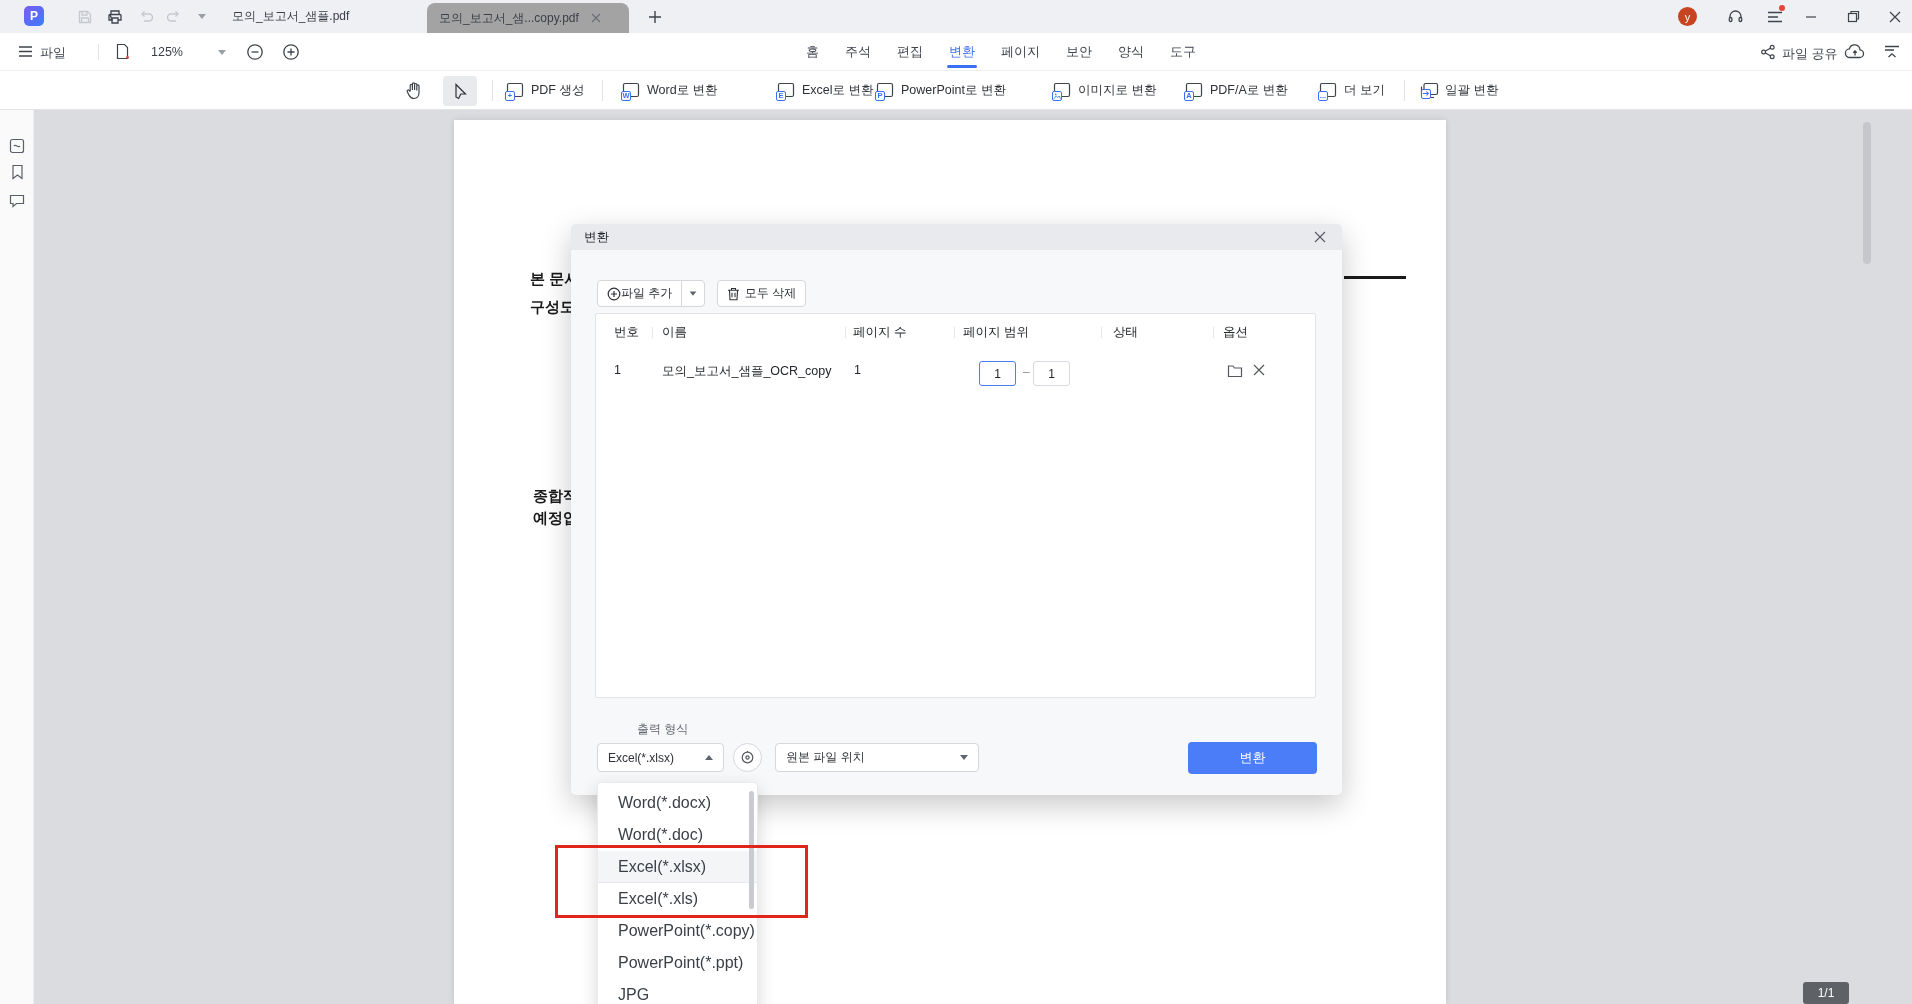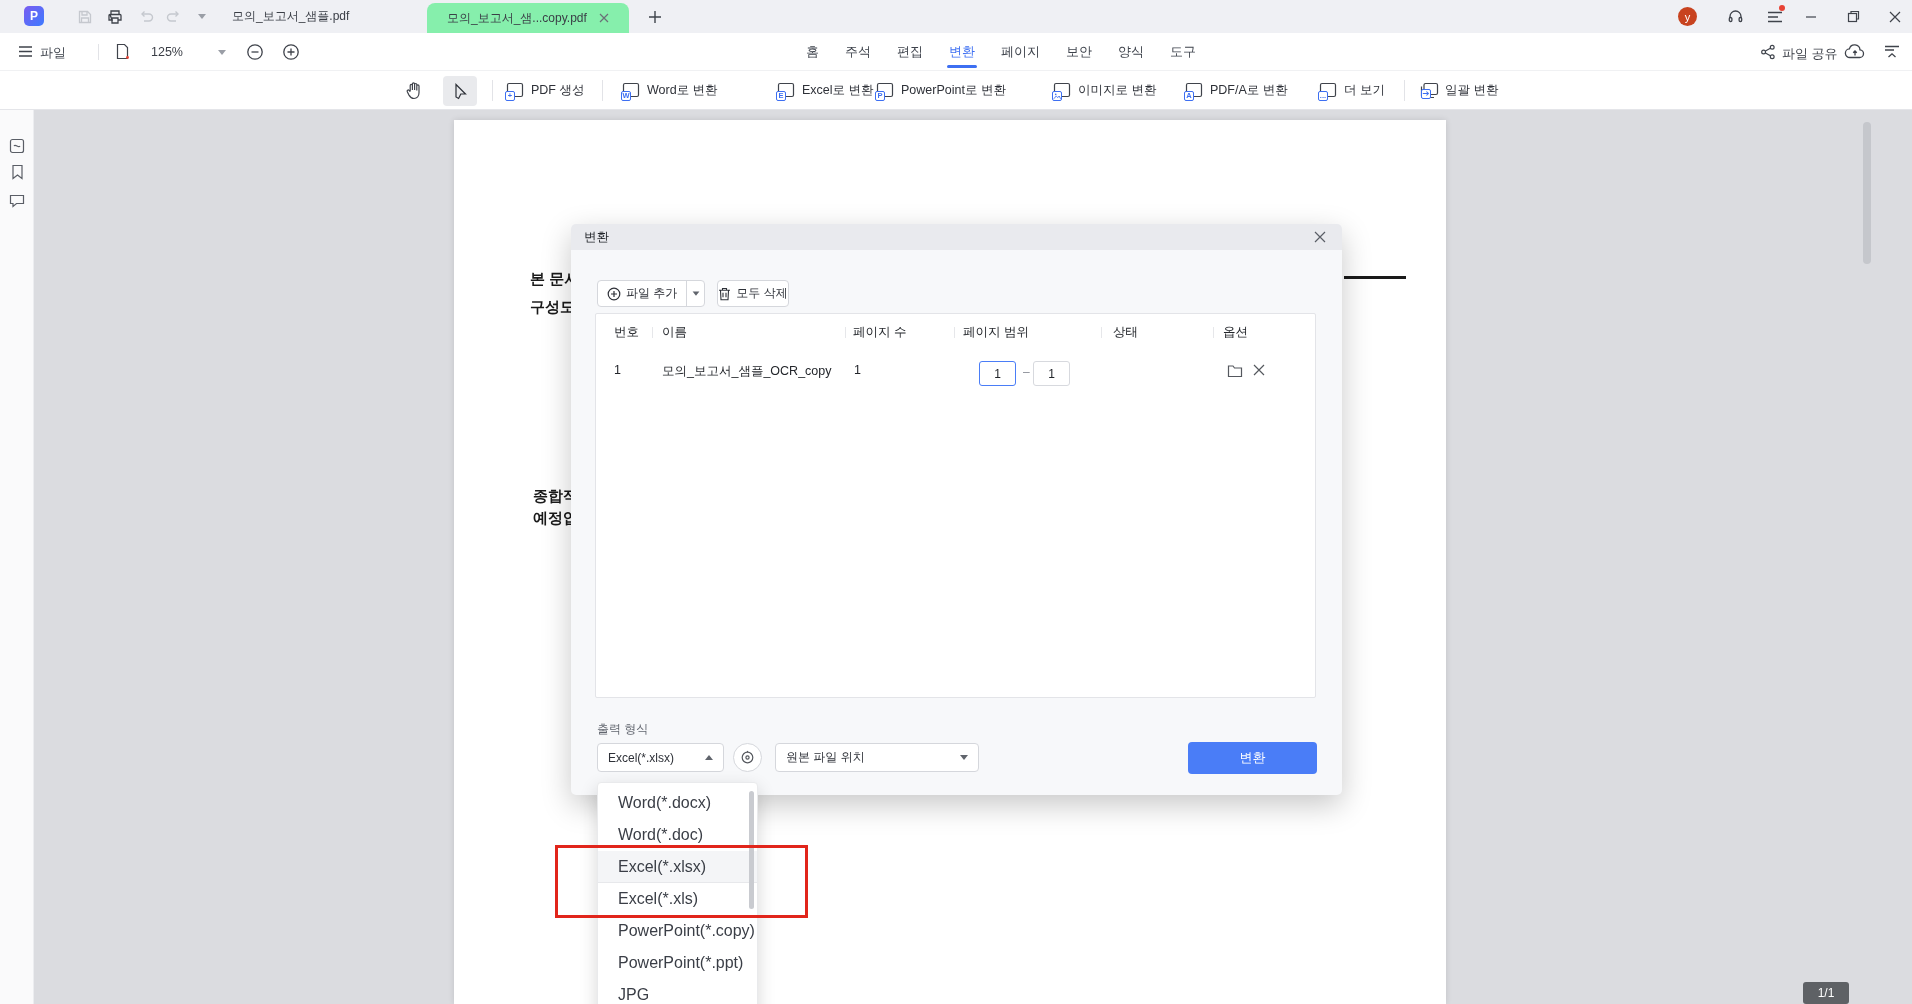--- a/index.html
+++ b/index.html
@@ -8,21 +8,21 @@
   .abs { position:absolute; }
   #screen { position:relative; width:1912px; height:1004px; background:#DBDCE0; overflow:hidden; }
 
   
   #titlebar { left:0; top:0; width:1912px; height:33px; background:#EFF0F4; }
   .logo { left:24px; top:6px; width:20px; height:20px; border-radius:5px;
           background:linear-gradient(135deg,#7A5CF0,#3D7BFF); color:#fff; font-weight:bold;
           font-size:12px; display:flex; align-items:center; justify-content:center; }
   .tb-ic { top:8px; width:17px; height:17px; display:flex; align-items:center; justify-content:center; }
   .tab { top:0; height:33px; display:flex; align-items:center; font-size:12px; color:#3A3E46; }
-  .tab.active { top:3px; height:30px; background:#86efac; border-radius:8px 8px 0 0; padding:0 20px; }
+  .tab.active { top:3px; height:30px; background:#a3a3a3; border-radius:8px 8px 0 0; padding:0 12px; }
   .winbtn { top:0; width:34px; height:33px; display:flex; align-items:center; justify-content:center; }
   .avatar { left:1678px; top:7px; width:19px; height:19px; border-radius:50%; color:#fff;
             font-size:11px; display:flex; align-items:center; justify-content:center; }
   .reddot { position:absolute; right:-2px; top:-3px; width:6px; height:6px; border-radius:50%; background:#E84335; }
 
   
   #menubar { left:0; top:33px; width:1912px; height:38px; background:#fff; border-bottom:1px solid #F0F1F3; }
   .menu-row { left:806px; top:0; height:38px; display:flex; align-items:center; gap:26px; }
   .menu-item { position:relative; font-size:13px; color:#3E434C; height:38px; display:flex; align-items:center; }
   .menu-item.active { color:#3D6FF2; }
@@ -55,21 +55,21 @@
                   display:flex; align-items:center; padding:0 13px; font-size:12.5px; color:#23262B; }
   .btn { background:#fff; border:1px solid #D5D7DC; border-radius:4px; display:flex; align-items:center;
          font-size:12px; color:#2E3138; }
   .dlg-table { left:24px; top:89px; width:721px; height:385px; background:#fff; border:1px solid #E3E4E8; border-radius:2px; }
   .th { top:10px; font-size:12.5px; color:#23262B; font-weight:500; }
   .tick { top:13px; width:1px; height:11px; background:#E6E7EA; }
   .td { top:49px; font-size:12.5px; color:#23262B; }
   .range-in { width:37px; height:25px; border:1px solid #D7D9DE; border-radius:3px; text-align:center;
               font-size:12px; color:#23262B; background:#fff; font-family:inherit; }
   .range-in.focused { border:1px solid #4A7DF7; }
-  .field-label { font-size:12px; color:#62666F; }
+  .field-label { font-size:12px; color:#62666F;margin-left:40px; }
   .select { background:#fff; border:1px solid #D5D7DC; border-radius:4px; height:29px; display:flex;
             align-items:center; font-size:12px; color:#2E3138; padding:0 10px; justify-content:space-between; }
   .tri-down { width:0; height:0; border-left:4px solid transparent; border-right:4px solid transparent; border-top:5px solid #60646C; }
   .tri-up { width:0; height:0; border-left:4px solid transparent; border-right:4px solid transparent; border-bottom:5px solid #60646C; }
   .convert-btn { left:617px; top:518px; width:129px; height:32px; background:#4A7DF7; border-radius:4px;
                  color:#fff; font-size:13px; display:flex; align-items:center; justify-content:center; }
 
   
   #format-list { left:597px; top:782px; width:161px; height:240px; background:#fff; border:1px solid #E9EAEC;
                  border-radius:4px; box-shadow:0 6px 18px rgba(0,0,0,.16); z-index:20; }
@@ -372,33 +372,33 @@
     <div class="dlg-titlebar abs">
       <span>변환</span>
     </div>
     <div class="abs" style="left:743px;top:7px">
       <svg width="12" height="12" viewBox="0 0 12 12" stroke="#5A5E66" stroke-width="1.2">
           <path d="M1 1l10 10M11 1 1 11"></path>
         </svg>
     </div>
 
     <div class="btn abs" style="left:26px;top:56px;width:108px;height:27px">
-      <div style="display:flex;align-items:center;gap:5px;padding:0 9px;height:100%">
+      <div style="display:flex;align-items:center;padding:0 9px;height:100%">
         <svg width="14" height="14" viewBox="0 0 14 14" fill="none" stroke="#2E3138" stroke-width="1.2">
             <circle cx="7" cy="7" r="5.8"></circle>
             <path d="M7 4v6M4 7h6"></path>
           </svg>
         <span>파일 추가</span>
       </div>
       <div style="width:1px;height:100%;background:#D5D7DC"></div>
       <div style="flex:1;display:flex;align-items:center;justify-content:center;height:100%">
         <div class="tri-down" style="transform:scale(.85)"></div>
       </div>
     </div>
-    <div class="btn abs" style="left:146px;top:56px;width:72px;height:27px;justify-content:center;gap:5px">
+    <div class="btn abs" style="left:146px;top:56px;width:89px;height:27px;justify-content:center;gap:5px">
       <svg width="13" height="14" viewBox="0 0 13 14" fill="none" stroke="#2E3138" stroke-width="1.1">
           <path d="M1 3.2h11M4.5 3V1.5h4V3M2.5 3.5 3 12.8h7l.5-9.3M5 5.8v4.5M8 5.8v4.5"></path>
         </svg>
       <span>모두 삭제</span>
     </div>
 
     <div class="dlg-table abs">
       <span class="th abs" style="left:18px">번호</span>
       <span class="th abs" style="left:66px">이름</span>
       <span class="th abs" style="left:257px">페이지 수</span>

